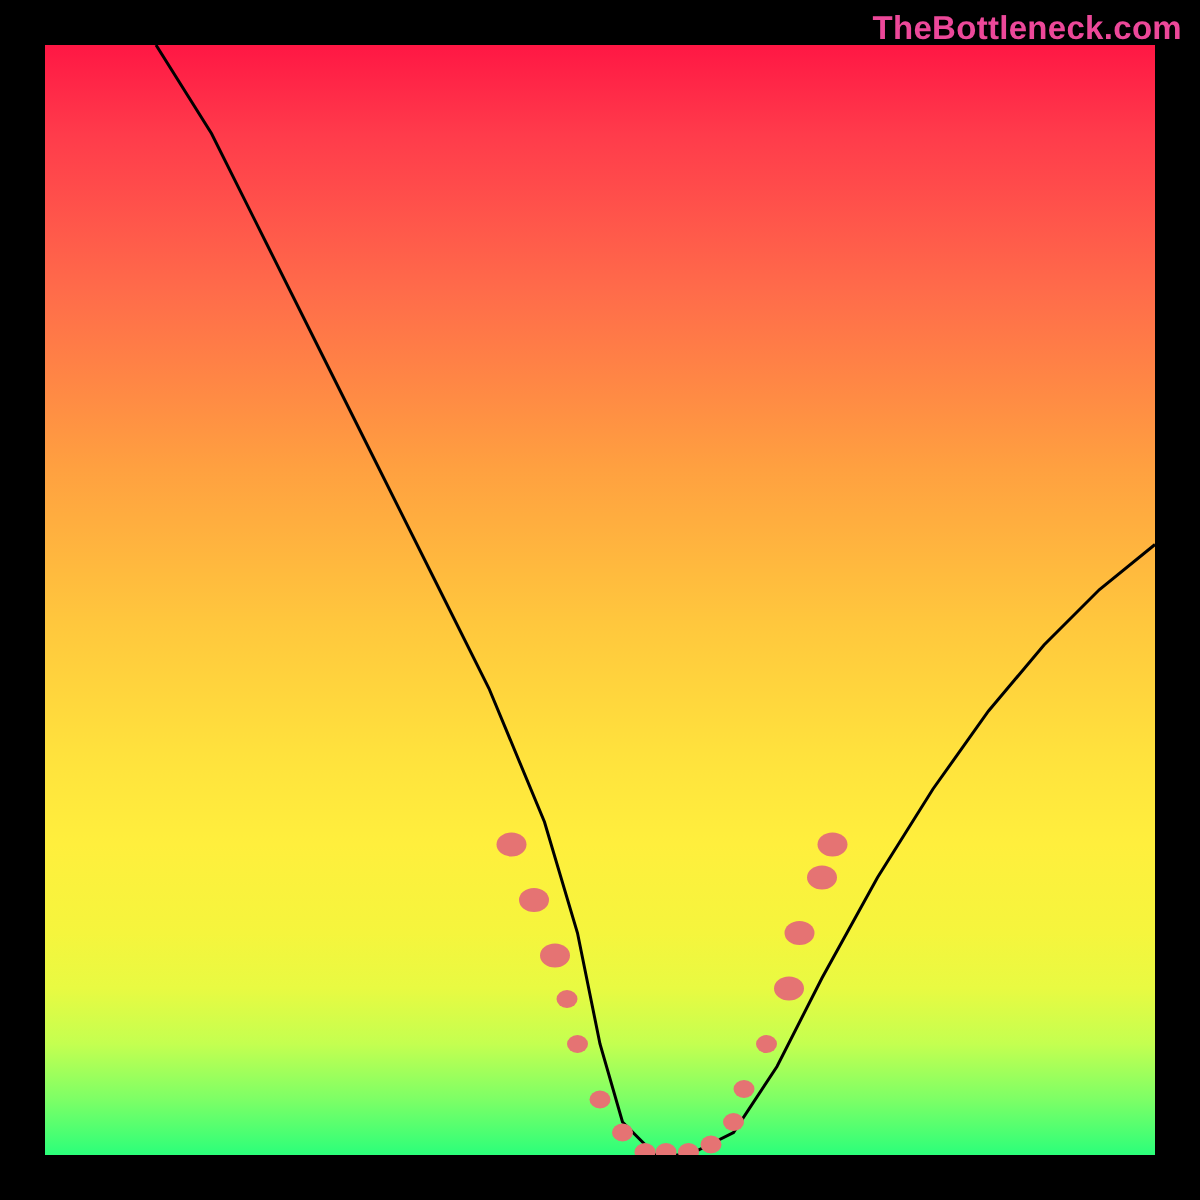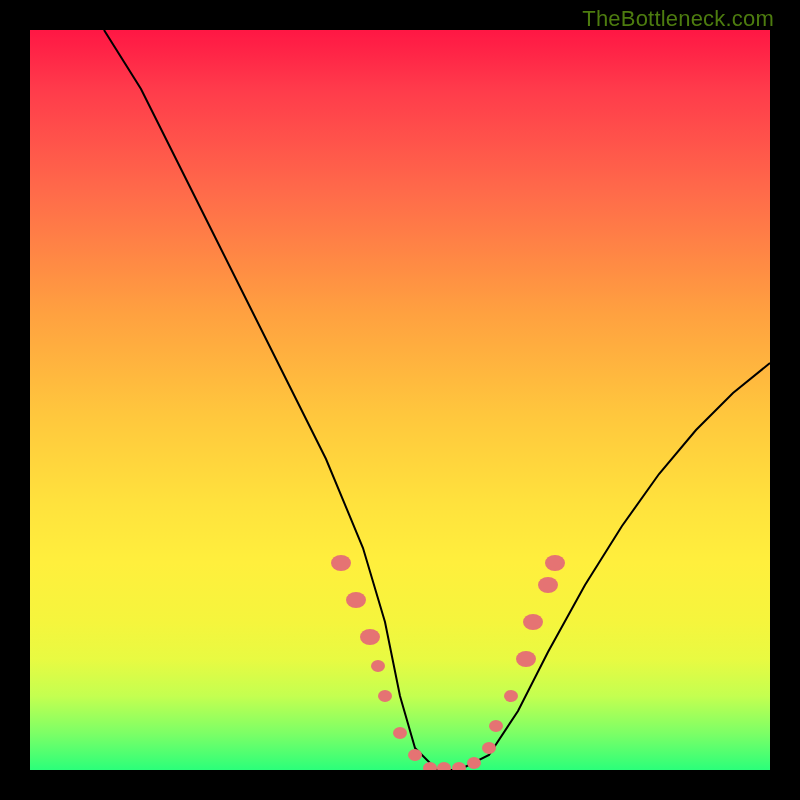--- a/index.html
+++ b/index.html
@@ -34,24 +34,24 @@
       #ffef3d 72%,
       #f5f53d 80%,
       #e8fa42 85%,
       #c4ff50 90%,
       #7dff66 95%,
       #2bff7a 100%);
   }
   .watermark {
     position: absolute;
     top: 6px;
-    right: 26px;
-    color: #4d7c0f;
+    right: 12px;
+    color: #ec4899;
     font-size: 22px;
-    font-weight: 400;
+    font-weight: 700;
     letter-spacing: 0.2px;
     user-select: none;
   }
   svg.curve {
     position: absolute;
     left: 0;
     top: 0;
     width: 740px;
     height: 740px;
   }

